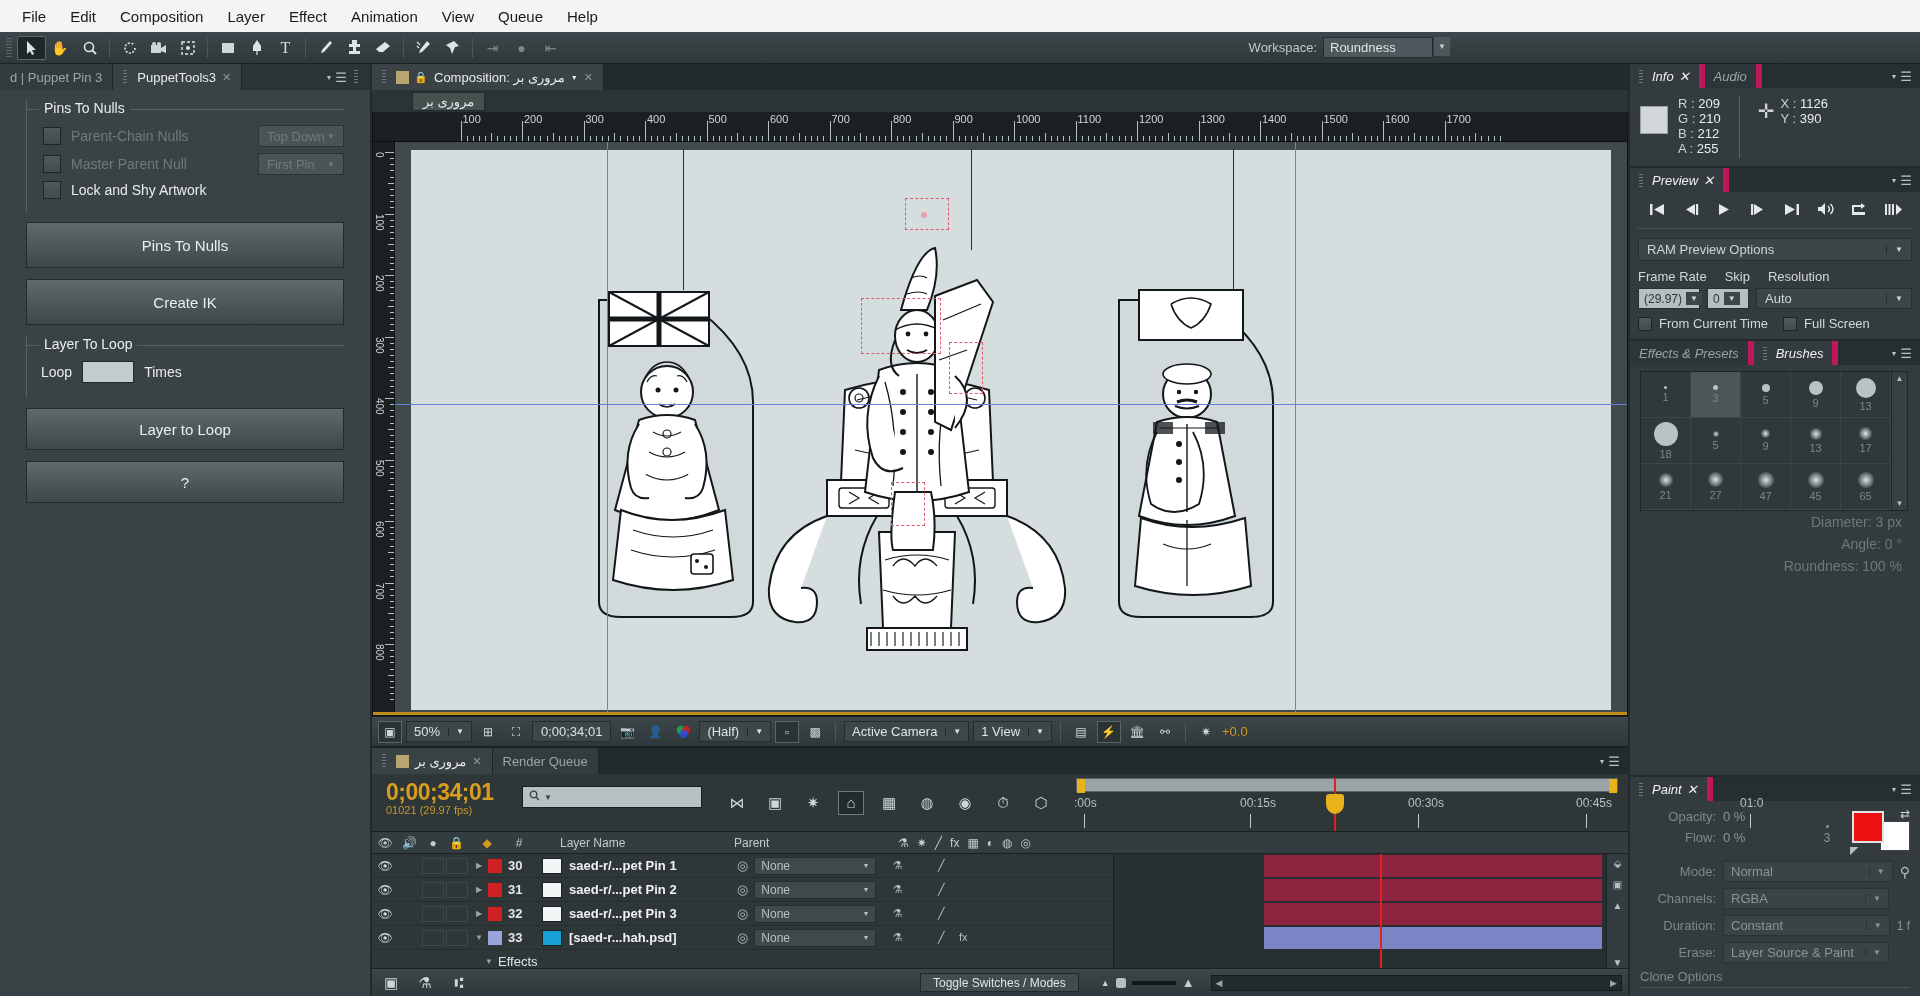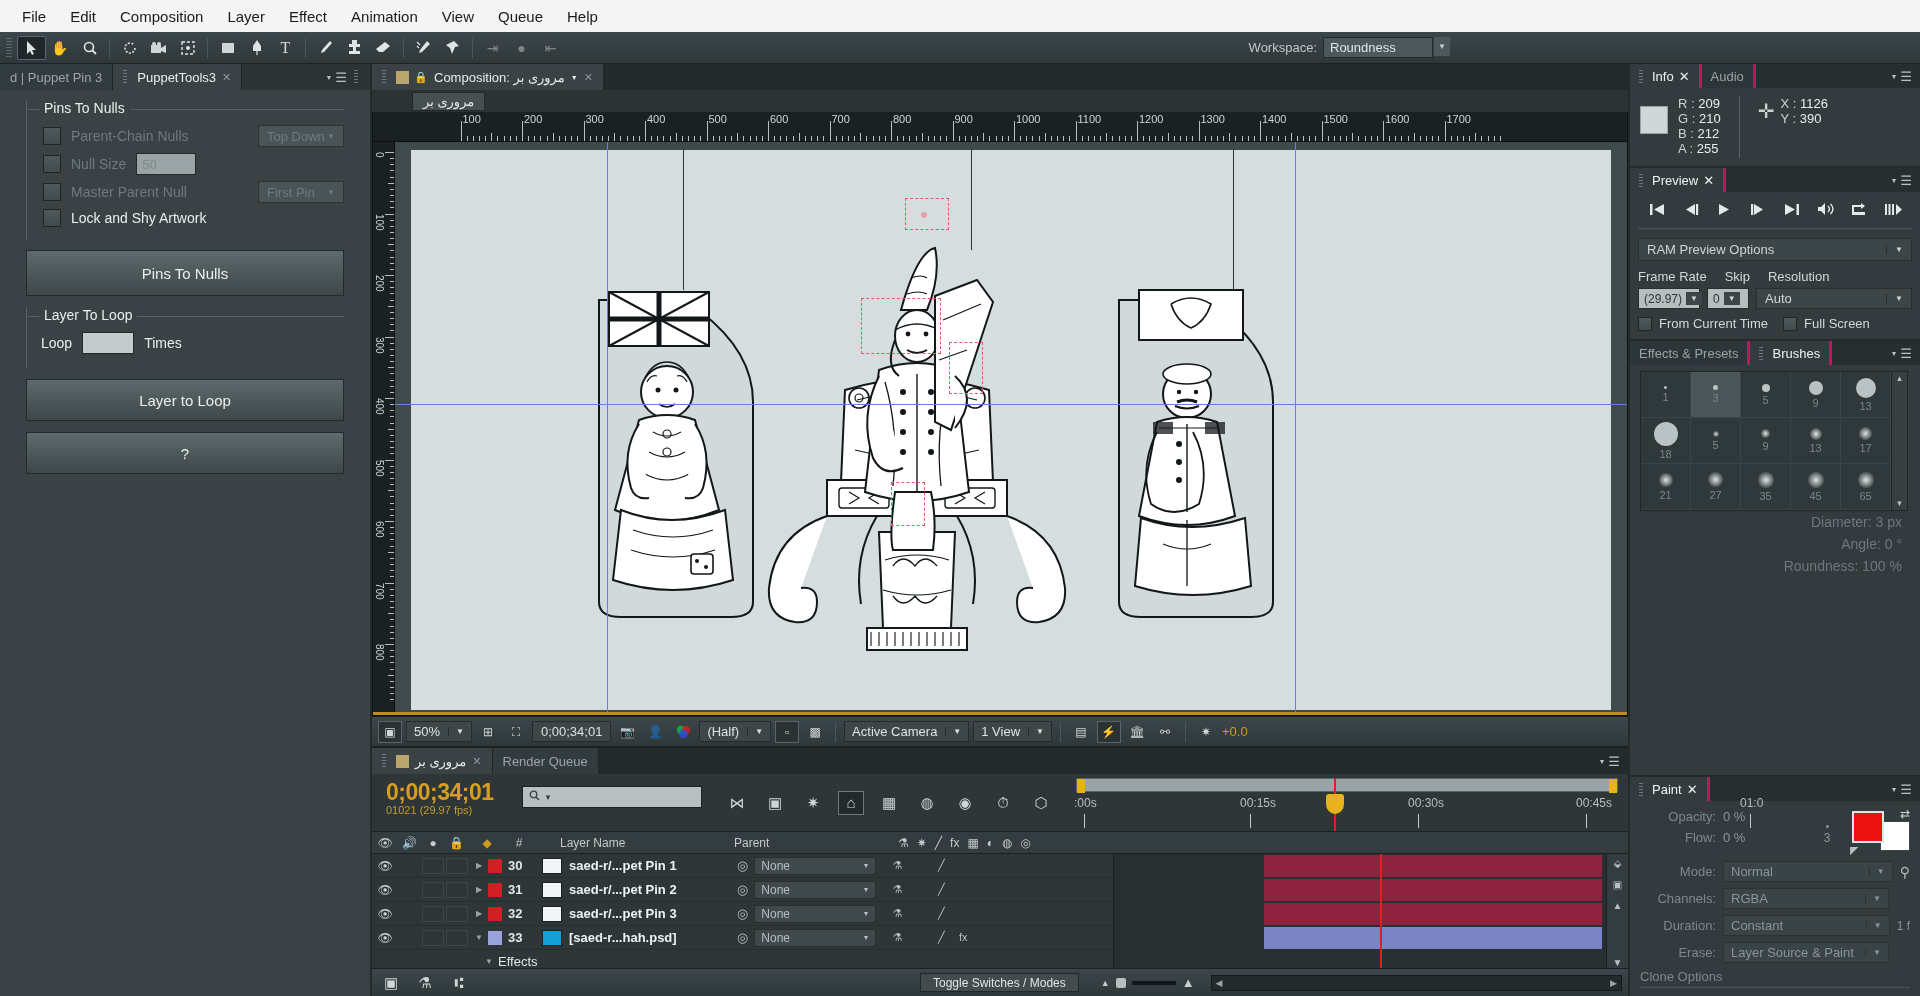--- a/index.html
+++ b/index.html
@@ -137,21 +137,21 @@
   #tlbottom{ height:28px; background:linear-gradient(#3d474b,#2e3739); border-top:1px solid #1b2123;
              display:flex; align-items:center; padding:0 6px; gap:8px;}
   #toggleswitch{ background:#424c4f; border:1px solid #20282a; height:19px; display:flex; align-items:center;
                  padding:0 12px; color:#dfe5e7; font-size:12px; margin-left:440px;}
 
   
   #right{ width:292px; background:#333b3e; border-left:2px solid #222a2c; display:flex; flex-direction:column;}
   .rp{ border-bottom:2px solid #222a2c; }
   .rtabs{ height:24px; background:#262e30; display:flex; align-items:stretch;}
   .rtab{ display:flex; align-items:center; padding:0 9px; font-size:13px; color:#9aa3a6; background:#2c3537;
-         border-right:3px solid #be185d; gap:5px;}
+         border-right:6px solid #be185d; gap:5px;font-style:italic;}
   .rtab.active{ background:#333b3e; color:#eef2f4;}
   .rbody{ padding:8px 10px; }
   #infomain{ display:flex; align-items:flex-start; gap:10px; }
   #swatch{ width:28px; height:28px; background:#d1d6d8; border:1px solid #9aa1a3; margin-top:10px;}
   .kv{ font-size:13px; color:#cdd3d5; line-height:15px; }
   .kv b{ font-weight:normal; color:#e8edef;}
   #infodiv{ width:1px; background:#5a6467; height:62px; margin:0 8px;}
   #infotext{ border-top:1px solid #4b5457; margin-top:7px; padding-top:6px; font-size:13px;
              color:#d2d8da; line-height:17px;}
   #pvbtns{ display:flex; align-items:center; justify-content:space-between; padding:4px 6px 8px 6px;
@@ -312,42 +312,38 @@
 
         <div class="row">
           <div class="chk"></div>
           <div class="rowlbl">Parent-Chain Nulls</div>
           <div class="ddis" style="margin-left:auto">
             <span>Top Down</span>
             <span class="ar">▼</span>
           </div>
         </div>
 
-        <div class="row">
-          <div class="chk"></div>
-          <div class="rowlbl">Null Size</div>
-          <div class="numdis">50</div>
-        </div>
 
         <div class="row">
           <div class="chk"></div>
           <div class="rowlbl">Master Parent Null</div>
           <div class="ddis" style="margin-left:auto">
             <span>First Pin</span>
             <span class="ar">▼</span>
           </div>
         </div>
 
         <div class="row">
           <div class="chk"></div>
           <div class="rowlbl on">Lock and Shy Artwork</div>
         </div>
       </fieldset>
 
       <div class="bigbtn">Pins To Nulls</div>
+      <div class="bigbtn">Create IK</div>
 
       <fieldset class="grp" style="padding-bottom:12px">
         <div class="grp-line"></div>
         <div class="grp-title">Layer To Loop</div>
         <div class="row" style="padding-left:14px">
           <div class="rowlbl on" style="font-size:14px">Loop</div>
           <div class="numlive"></div>
           <div class="rowlbl on" style="font-size:14px">Times</div>
         </div>
       </fieldset>
@@ -1287,21 +1283,21 @@
               <div class="bcell">
                 <div class="bdot" style="width: 14px; height: 14px; background: radial-gradient(circle, rgb(223, 229, 231) 0%, rgba(185, 194, 196, 0.25) 65%, rgba(185, 194, 196, 0) 100%);"></div>
                 <div class="bnum">21</div>
               </div>
               <div class="bcell">
                 <div class="bdot" style="width: 15px; height: 15px; background: radial-gradient(circle, rgb(223, 229, 231) 0%, rgba(185, 194, 196, 0.25) 65%, rgba(185, 194, 196, 0) 100%);"></div>
                 <div class="bnum">27</div>
               </div>
               <div class="bcell">
                 <div class="bdot" style="width: 16px; height: 16px; background: radial-gradient(circle, rgb(223, 229, 231) 0%, rgba(185, 194, 196, 0.25) 65%, rgba(185, 194, 196, 0) 100%);"></div>
-                <div class="bnum">35</div>
+                <div class="bnum">47</div>
               </div>
               <div class="bcell">
                 <div class="bdot" style="width: 16px; height: 16px; background: radial-gradient(circle, rgb(223, 229, 231) 0%, rgba(185, 194, 196, 0.25) 65%, rgba(185, 194, 196, 0) 100%);"></div>
                 <div class="bnum">45</div>
               </div>
               <div class="bcell">
                 <div class="bdot" style="width: 16px; height: 16px; background: radial-gradient(circle, rgb(223, 229, 231) 0%, rgba(185, 194, 196, 0.25) 65%, rgba(185, 194, 196, 0) 100%);"></div>
                 <div class="bnum">65</div>
               </div>
             </div>

